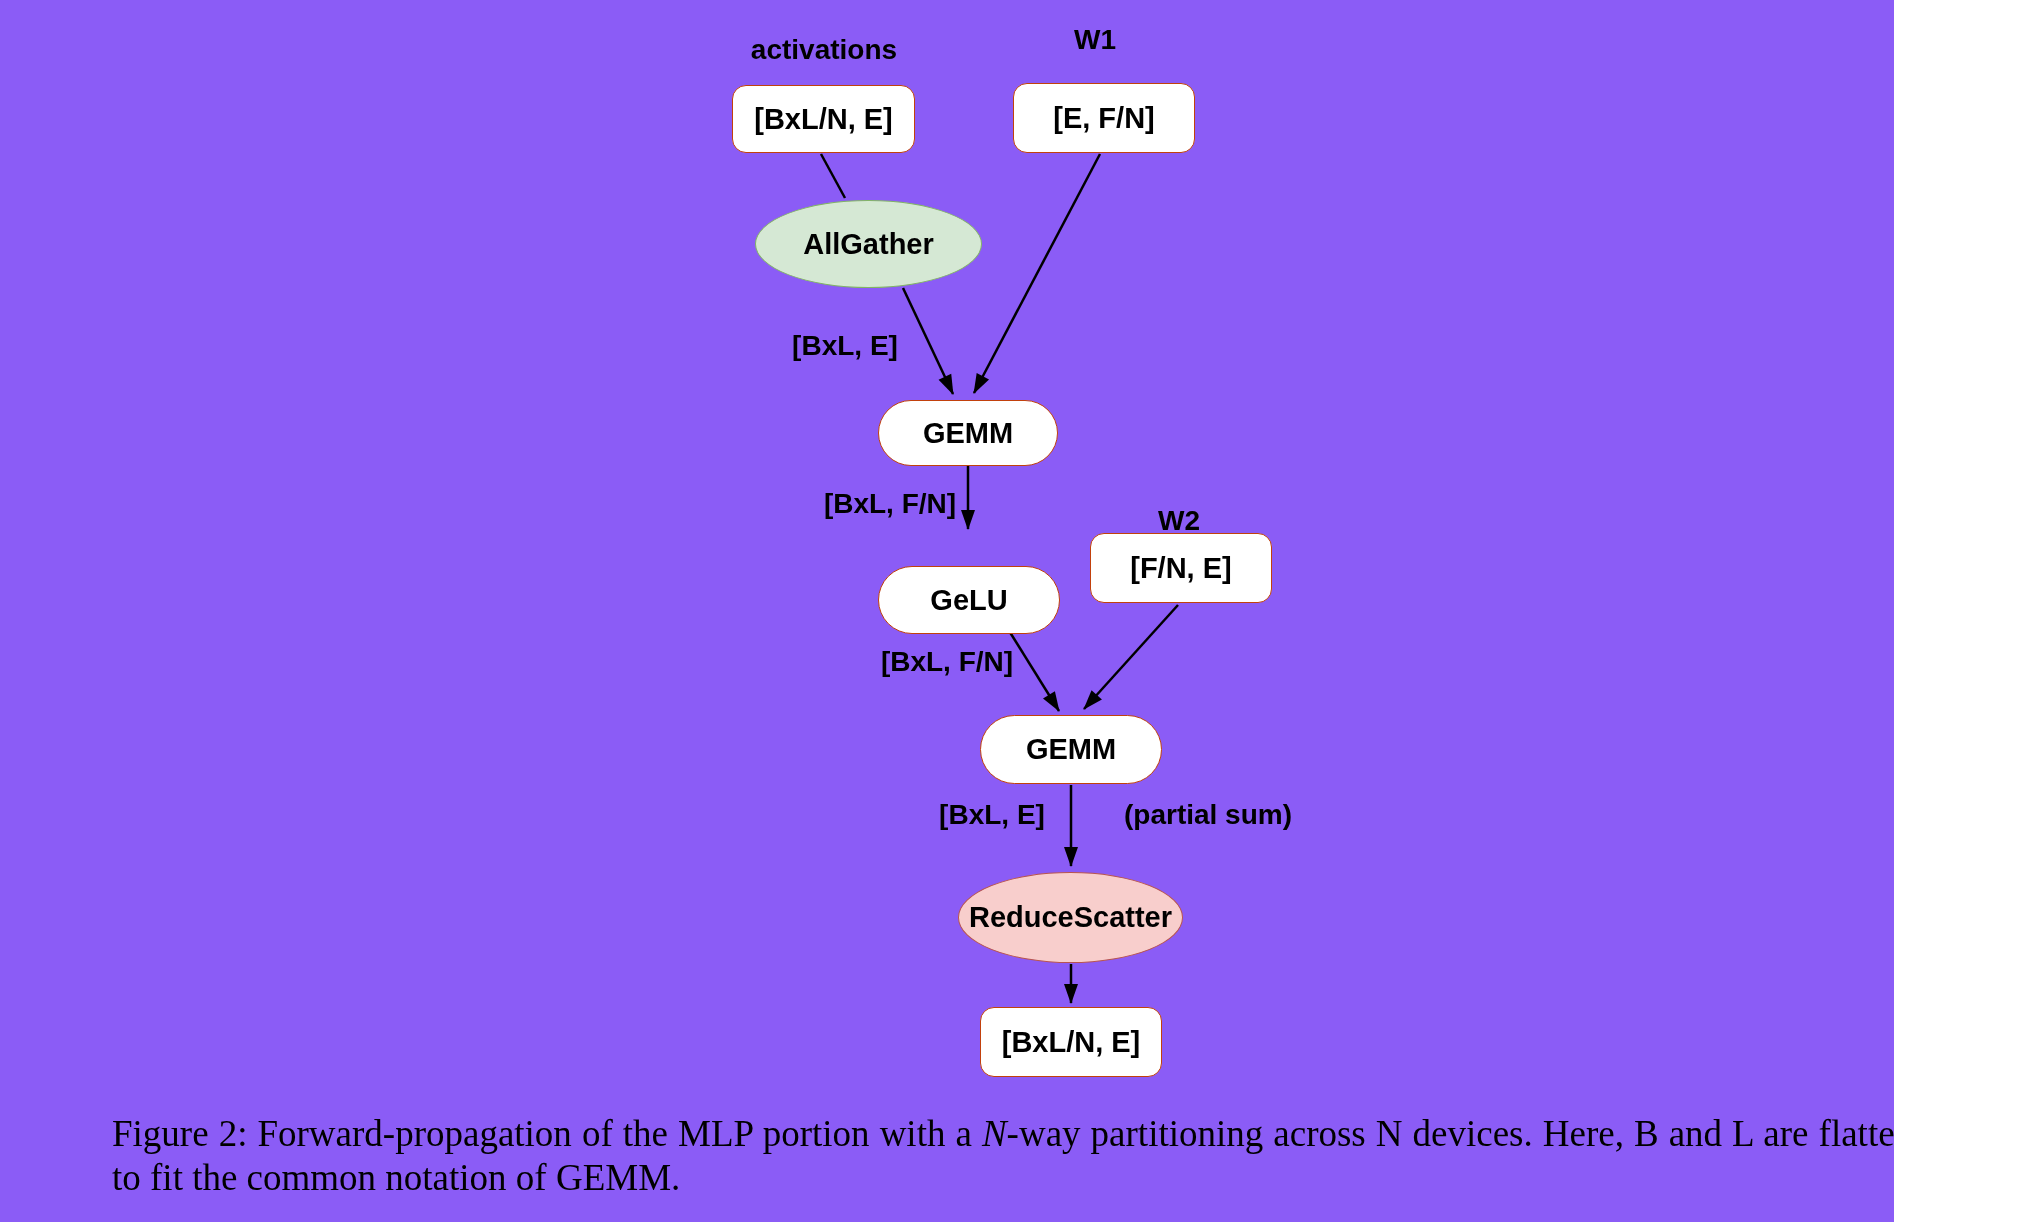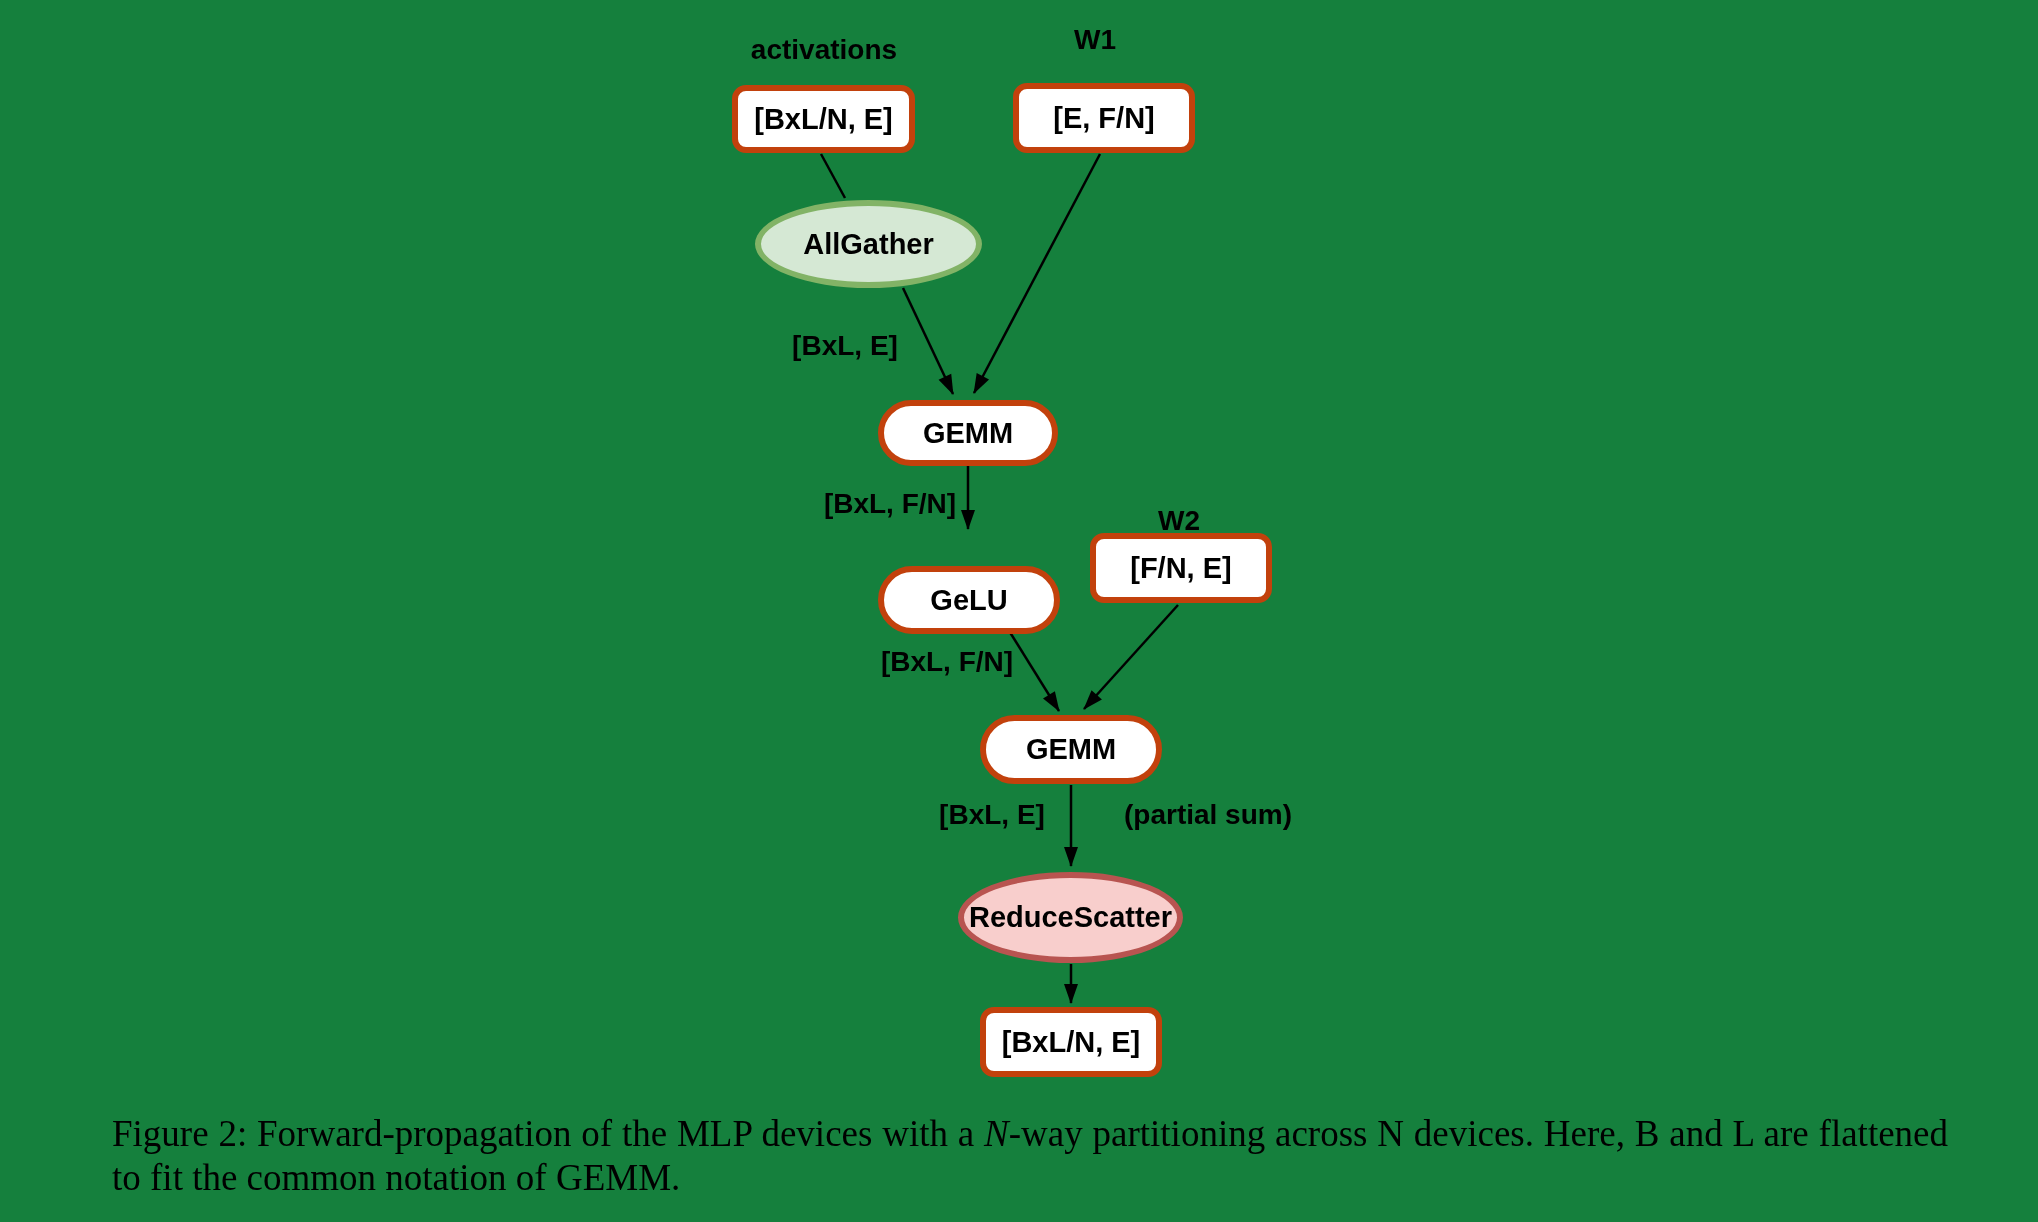--- a/index.html
+++ b/index.html
@@ -1,32 +1,32 @@
 <!DOCTYPE html>
 <html><head>
 <meta charset="utf-8">
 <style>
   html, body { margin: 0; padding: 0; background: #ffffff; }
   #canvas {
     position: relative;
-    width: 2038px;
+    width: 1894px;
     height: 1222px;
-    background: #15803d;
+    background: #8b5cf6;
     overflow: hidden;
     font-family: "Liberation Sans", sans-serif;
   }
   #edges {
     position: absolute;
     left: 0; top: 0;
     pointer-events: none;
   }
   .node {
     position: absolute;
     box-sizing: border-box;
-    border: 6px solid #c2410c;
+    border: 1px solid #c2410c;
     background: #ffffff;
     display: flex;
     align-items: center;
     justify-content: center;
     font-weight: 700;
     font-size: 29px;
     color: #000000;
     white-space: nowrap;
   }
   .rectbox  { border-radius: 14px; }
@@ -100,15 +100,15 @@
   <div class="node ellipse red" style="left:958px; top:872px; width:225px; height:91px;text-align:center;">ReduceScatter</div>
 
   <div class="node rectbox" style="left:980px; top:1007px; width:182px; height:70px;">[BxL/N, E]</div>
 
   <div class="flabel" style="left:845px; top:330px;">[BxL, E]</div>
   <div class="flabel" style="left:890px; top:488px;">[BxL, F/N]</div>
   <div class="flabel" style="left:947px; top:646px;">[BxL, F/N]</div>
   <div class="flabel" style="left:992px; top:799px;">[BxL, E]</div>
   <div class="flabel" style="left:1172px; top:799px;margin-left:36px;">(partial sum)</div>
 
-  <div id="caption"><span>Figure 2: Forward-propagation of the MLP devices with a </span><i>N</i><span>-way partitioning across N devices. Here, B and L are flattened to fit the common notation of GEMM.</span></div>
+  <div id="caption"><span>Figure 2: Forward-propagation of the MLP portion with a </span><i>N</i><span>-way partitioning across N devices. Here, B and L are flattened to fit the common notation of GEMM.</span></div>
 
 </div>
 
 </body></html>

